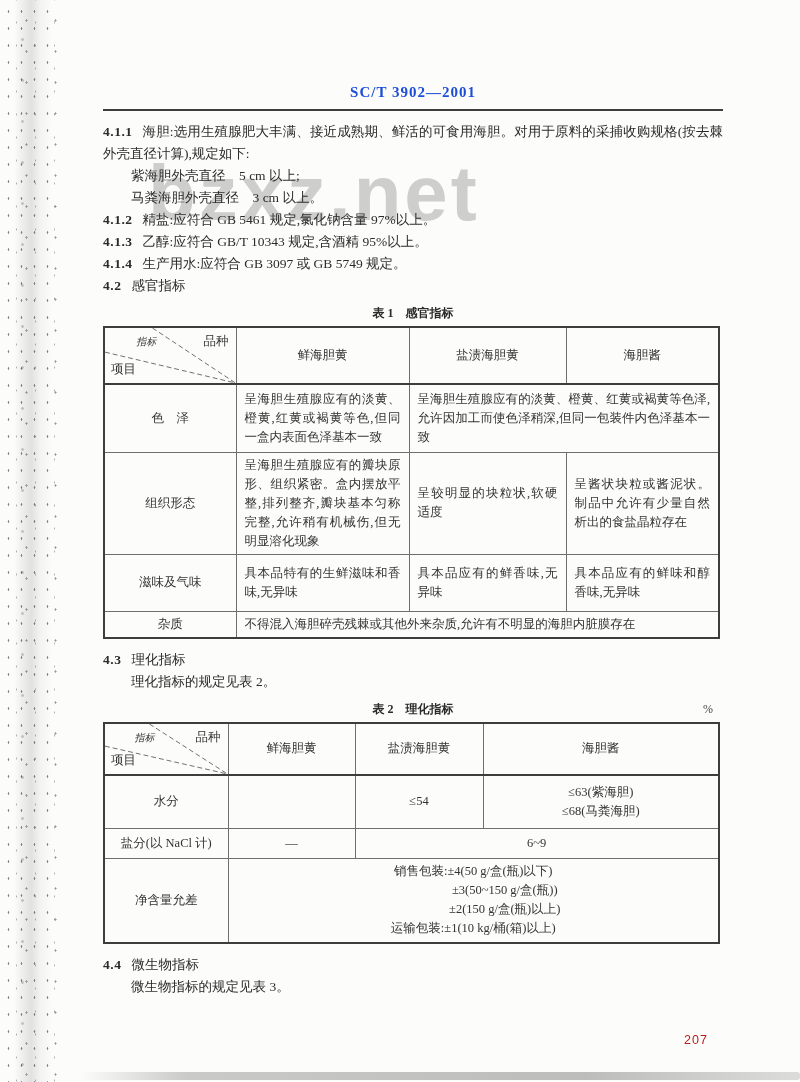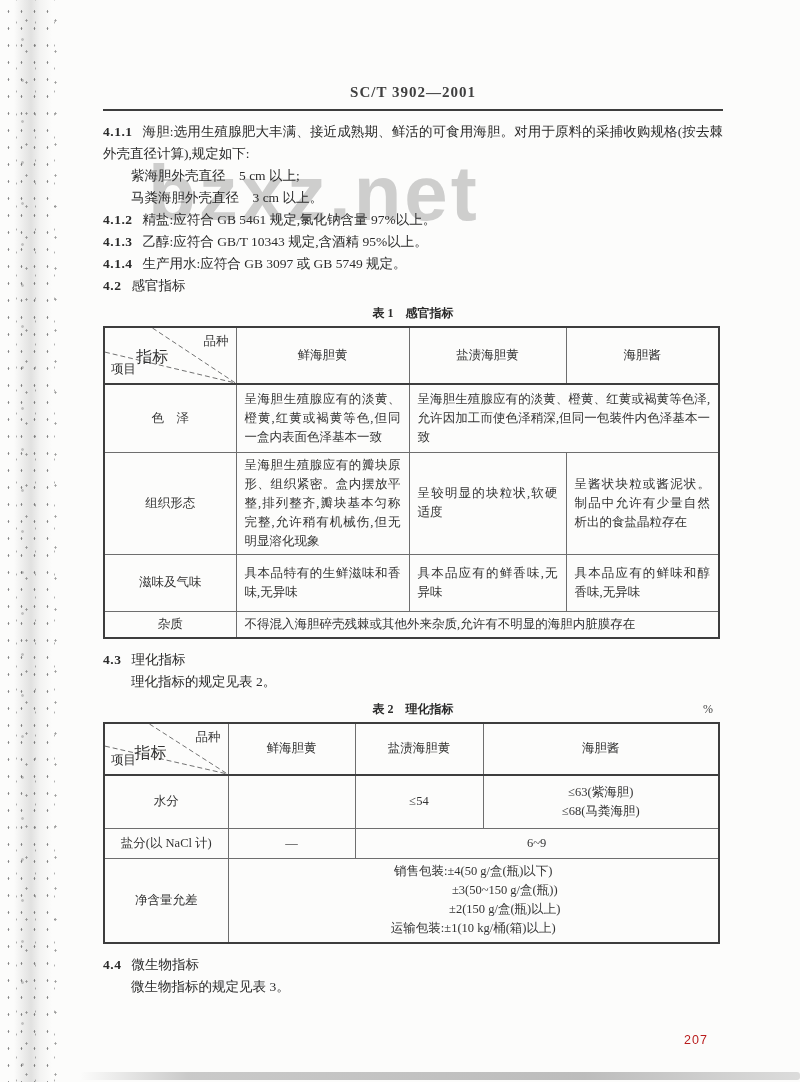--- a/index.html
+++ b/index.html
@@ -32,21 +32,21 @@
   .watermark{
     position:absolute;left:148px;top:148px;z-index:1;
     font-family:"Liberation Sans","DejaVu Sans",sans-serif;
     font-weight:bold;font-size:78px;letter-spacing:3px;
     color:rgba(168,168,168,.55);
   }
   .content{position:absolute;left:103px;top:0;width:620px;z-index:2;}
 
   .doc-code{
     margin-top:84px;text-align:center;
-    font-size:15px;font-weight:bold;letter-spacing:1px;color:#404040;
+    font-size:15px;font-weight:bold;letter-spacing:1px;color:#1d4ed8;
   }
   .head-rule{margin-top:8px;border-top:2px solid #3d3d3d;height:0;}
 
   .para{font-size:13.5px;line-height:22px;text-align:justify;margin:0;}
   .mt10{margin-top:10px;}
   .clause-num{font-weight:bold;letter-spacing:.5px;margin-right:10px;}
   .indent{padding-left:28px;}
   .caption{font-size:12px;font-weight:bold;text-align:center;margin-top:8px;}
   .caption-row{position:relative;margin-top:8px;}
   .caption-row .caption{margin-top:0;}
@@ -61,21 +61,21 @@
     font-weight:normal;word-break:break-all;
   }
   table.std{border:2px solid #3d3d3d;}
   table.std tr.hdr td{border-bottom-width:2px;border-bottom-color:#3d3d3d;text-align:center;}
   td.lbl{text-align:center;}
   td.jtxt{text-align:justify;}
   td.ctr{text-align:center;}
   
   td.corner{position:relative;padding:0;}
   .corner svg{position:absolute;left:0;top:0;width:100%;height:100%;}
-  .corner .c-top{position:absolute;left:24%;top:19px;font-size:16px;}
+  .corner .c-top{position:absolute;left:24%;top:4px;font-size:10px;font-style:italic;}
   .corner .c-right{position:absolute;right:7px;top:4px;font-size:12.5px;}
   .corner .c-bottom{position:absolute;left:6px;bottom:4px;font-size:12.5px;text-align:center;}
 
   .netlines{width:-moz-fit-content;width:fit-content;margin:0 auto;text-align:center;}
   .netlines .pad{padding-left:63px;}
 
   .page-num{
     position:absolute;left:684px;top:1033px;z-index:2;
     font-size:12.5px;color:#b91c1c;letter-spacing:1px;
     font-family:"Liberation Sans","DejaVu Sans",sans-serif;

